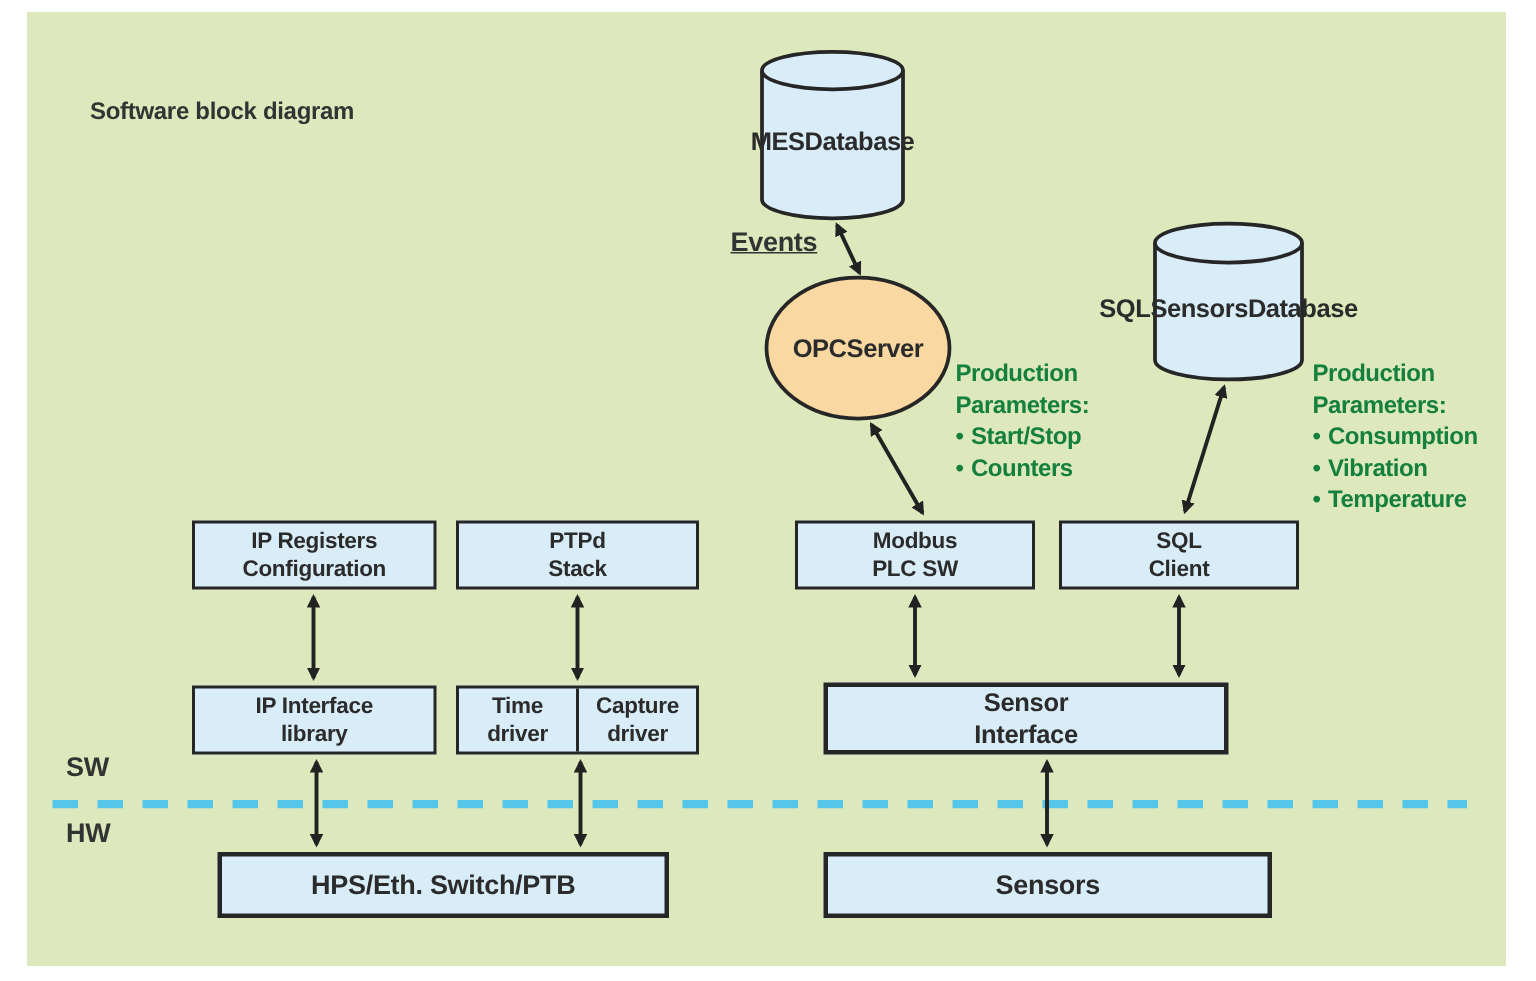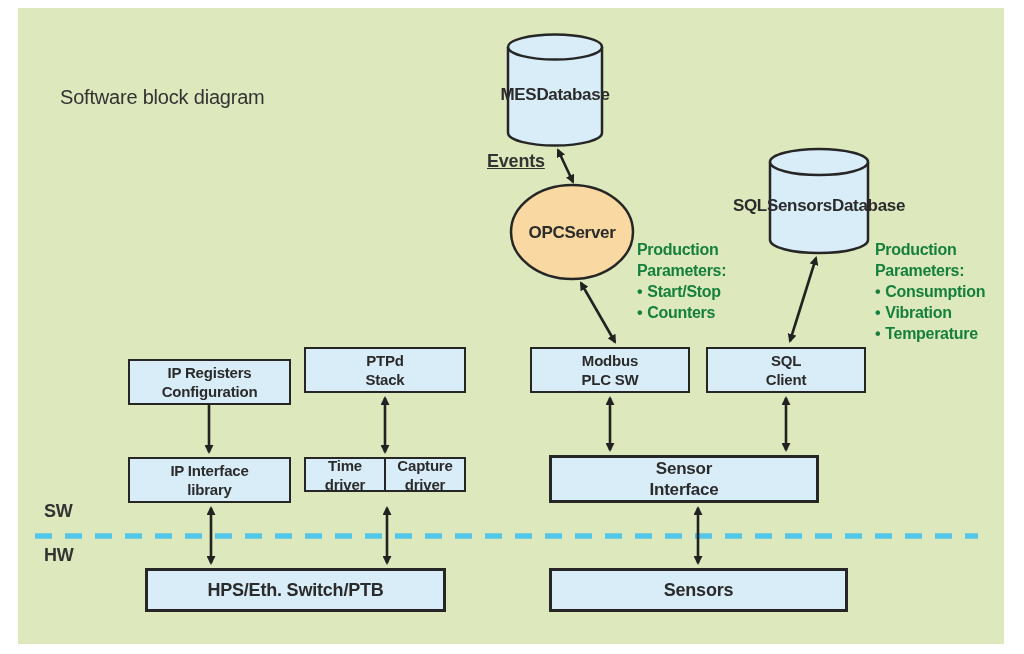--- a/index.html
+++ b/index.html
@@ -6,22 +6,22 @@
   .stage{
     position:relative;width:1024px;height:654px;background:#ffffff;
     font-family:"Liberation Sans", sans-serif;color:#2d2d2d;overflow:hidden;
   }
   .panel{
     position:absolute;left:18px;top:8px;width:986px;height:636px;
     background:#dde8bc;
   }
   .svg-layer{position:absolute;left:0;top:0;width:1024px;height:654px;pointer-events:none;}
   .title{
-    position:absolute;left:60px;top:66px;font-size:20px;font-weight:normal;
-    letter-spacing:-0.2px;color:#333333;margin-top:20px;
+    position:absolute;left:60px;top:66px;font-size:16px;font-weight:bold;
+    letter-spacing:-0.2px;color:#333333;
   }
   .box{
     position:absolute;background:#d9edf8;border:2px solid #262626;
     display:flex;flex-direction:column;align-items:center;justify-content:center;
     font-weight:bold;font-size:15px;line-height:19px;text-align:center;
     letter-spacing:-0.2px;box-sizing:border-box;color:#2b2b2b;
   }
   .box.thick{border-width:3px;}
   .split{
     position:absolute;background:#d9edf8;border:2px solid #262626;
@@ -118,42 +118,42 @@
   </div>
 
   <div class="param-list" style="left:875px;top:239px;width:140px;">
     <span class="item">Production</span>
     <span class="item">Parameters:</span>
     <span class="item"><span class="bullet">•</span><span>Consumption</span></span>
     <span class="item"><span class="bullet">•</span><span>Vibration</span></span>
     <span class="item"><span class="bullet">•</span><span>Temperature</span></span>
   </div>
 
-  <div class="box" style="left:128px;top:347px;width:163px;height:46px;margin-top:12px;">
+  <div class="box" style="left:128px;top:347px;width:163px;height:46px;">
     <span class="ln">IP Registers</span>
     <span class="ln">Configuration</span>
   </div>
   <div class="box" style="left:304px;top:347px;width:162px;height:46px;">
     <span class="ln">PTPd</span>
     <span class="ln">Stack</span>
   </div>
   <div class="box" style="left:530px;top:347px;width:160px;height:46px;">
     <span class="ln">Modbus</span>
     <span class="ln">PLC SW</span>
   </div>
   <div class="box" style="left:706px;top:347px;width:160px;height:46px;">
     <span class="ln">SQL</span>
     <span class="ln">Client</span>
   </div>
 
   <div class="box" style="left:128px;top:457px;width:163px;height:46px;">
     <span class="ln">IP Interface</span>
     <span class="ln">library</span>
   </div>
-  <div class="split" style="left:304px;top:457px;width:162px;height:35px;">
+  <div class="split" style="left:304px;top:457px;width:162px;height:46px;">
     <div class="cell">
       <span class="ln">Time</span>
       <span class="ln">driver</span>
     </div>
     <div class="cell">
       <span class="ln">Capture</span>
       <span class="ln">driver</span>
     </div>
   </div>
   <div class="box thick" style="left:549px;top:455px;width:270px;height:48px;font-size:17px;line-height:21px;">

